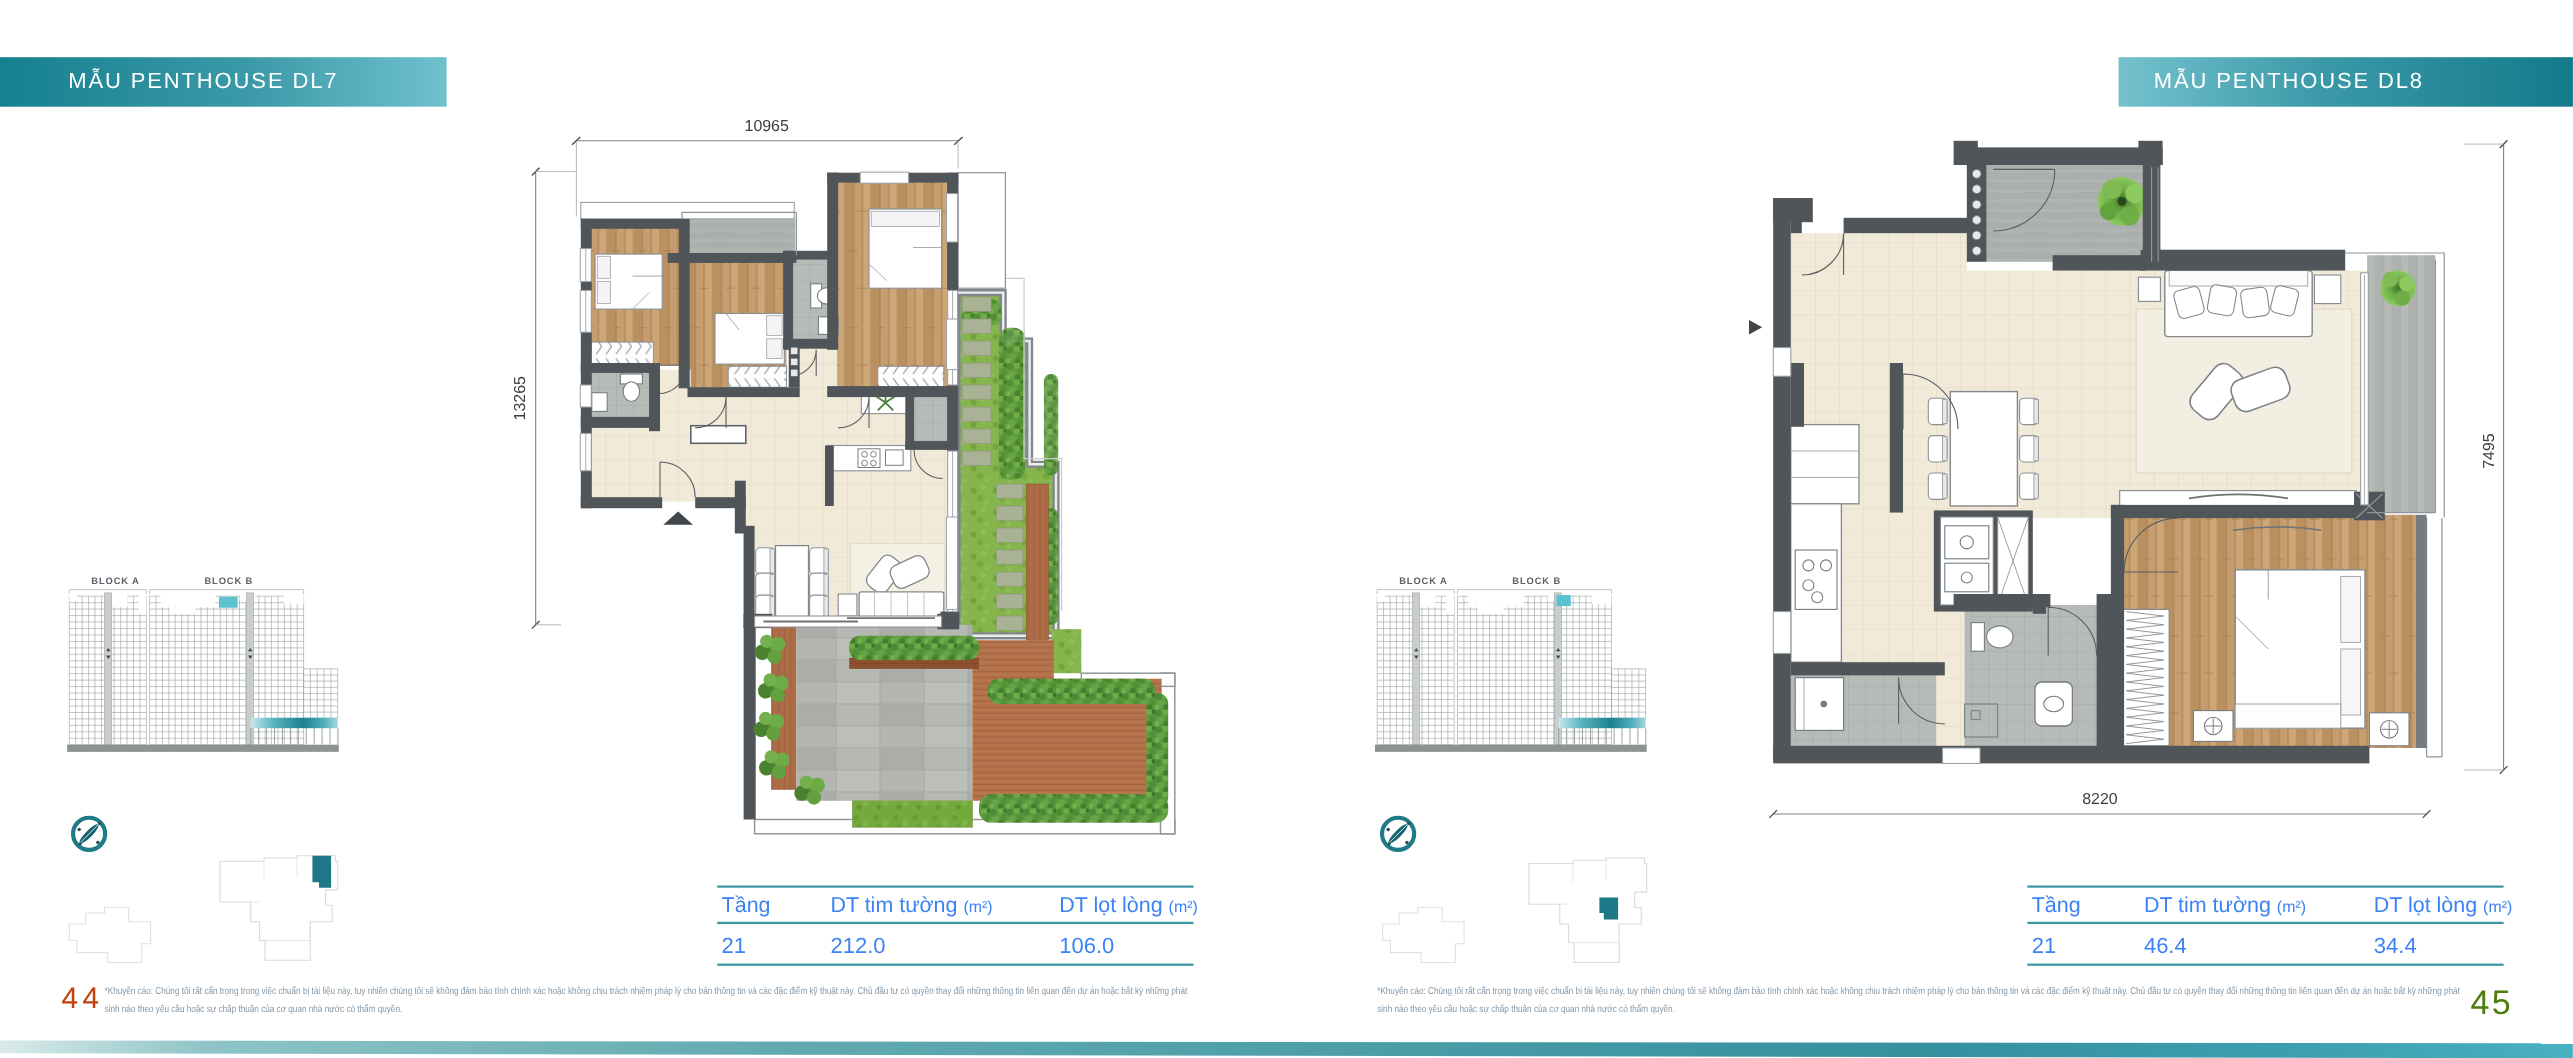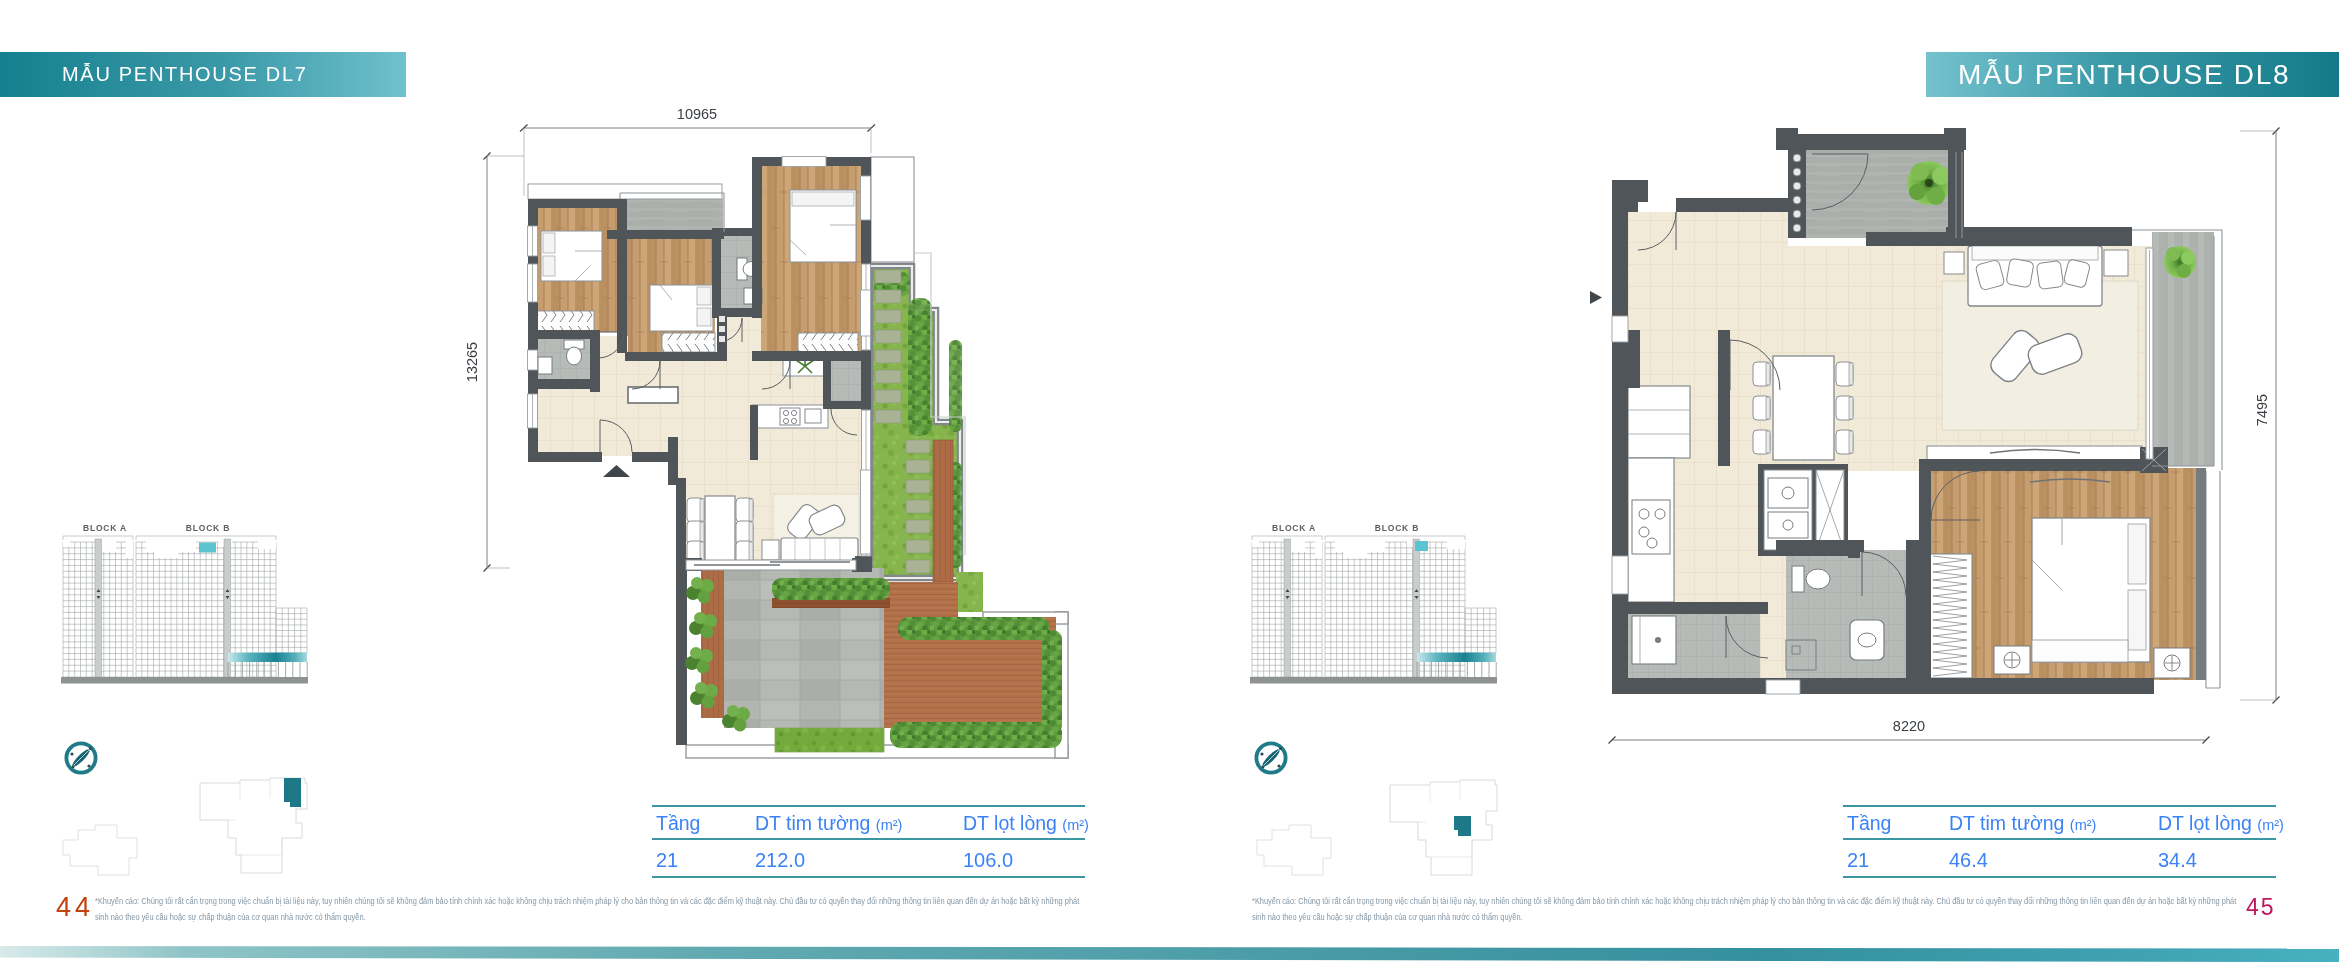--- a/index.html
+++ b/index.html
@@ -6,35 +6,35 @@
 .abs{position:absolute}
 .teal{color:#3b82f6}
 </style></head><body>
 
 <div class="abs" style="left:0;top:52px;width:406px;height:45px;background:linear-gradient(90deg,#15808f,#3b99a7 55%,#6fc1cd);"></div>
 
 <div class="abs" style="left:62px;top:52px;height:45px;display:flex;align-items:center;font-size:20px;letter-spacing:1.7px;color:#fff;white-space:nowrap;">MẪU PENTHOUSE DL7</div>
 
 <div class="abs" style="left:1926px;top:52px;width:413px;height:45px;background:linear-gradient(90deg,#74c2ce,#3b99a7 45%,#137a8a);"></div>
 
-<div class="abs" style="left:1958px;top:52px;height:45px;display:flex;align-items:center;font-size:28px;letter-spacing:1.7px;color:#fff;white-space:nowrap;text-align:right;">MẪU PENTHOUSE DL8</div>
+<div class="abs" style="left:1958px;top:52px;height:45px;display:flex;align-items:center;font-size:20px;letter-spacing:1.7px;color:#fff;white-space:nowrap;text-align:right;">MẪU PENTHOUSE DL8</div>
 <div class="abs" style="left:652px;top:805px;width:433px;height:1.6px;background:#3996a2"></div>
 <div class="abs" style="left:652px;top:838px;width:433px;height:1.6px;background:#3996a2"></div>
 <div class="abs" style="left:652px;top:876px;width:433px;height:1.6px;background:#3996a2"></div>
 <div class="abs teal" style="left:656px;top:812px;width:500px;font-size:19.5px;white-space:nowrap;">Tầng<span style="position:absolute;left:99px">DT tim tường <span style="font-size:14.5px">(m²)</span></span><span style="position:absolute;left:307px">DT lọt lòng <span style="font-size:14.5px">(m²)</span></span></div>
 <div class="abs teal" style="left:656px;top:849px;width:500px;font-size:20px;white-space:nowrap;">21<span style="position:absolute;left:99px">212.0</span><span style="position:absolute;left:307px">106.0</span></div>
 <div class="abs" style="left:1843px;top:805px;width:433px;height:1.6px;background:#3996a2"></div>
 <div class="abs" style="left:1843px;top:838px;width:433px;height:1.6px;background:#3996a2"></div>
 <div class="abs" style="left:1843px;top:876px;width:433px;height:1.6px;background:#3996a2"></div>
 <div class="abs teal" style="left:1847px;top:812px;width:500px;font-size:19.5px;white-space:nowrap;">Tầng<span style="position:absolute;left:102px">DT tim tường <span style="font-size:14.5px">(m²)</span></span><span style="position:absolute;left:311px">DT lọt lòng <span style="font-size:14.5px">(m²)</span></span></div>
 <div class="abs teal" style="left:1847px;top:849px;width:500px;font-size:20px;white-space:nowrap;">21<span style="position:absolute;left:102px">46.4</span><span style="position:absolute;left:311px">34.4</span></div>
 
 <div class="abs" style="left:56px;top:892px;font-size:27px;letter-spacing:4px;color:#c2410c;">44</div>
 
-<div class="abs" style="left:2246px;top:894px;font-size:23px;letter-spacing:2px;color:#be185d;">45</div>
+<div class="abs" style="left:2246px;top:894px;font-size:31px;letter-spacing:2px;color:#4d7c0f;">45</div>
 
 <div class="abs" style="left:95px;top:894px;width:990px;font-size:9px;line-height:15.6px;color:#8497a6;white-space:nowrap;transform-origin:0 0;transform:scaleX(0.825);" id="d1">*Khuyến cáo: Chúng tôi rất cẩn trọng trong việc chuẩn bị tài liệu này, tuy nhiên chúng tôi sẽ không đảm bảo tính chính xác hoặc không chịu trách nhiệm pháp lý cho bản thông tin và các đặc điểm kỹ thuật này. Chủ đầu tư có quyền thay đổi những thông tin liên quan đến dự án hoặc bất kỳ những phát<br>sinh nào theo yêu cầu hoặc sự chấp thuận của cơ quan nhà nước có thẩm quyền.</div>
 
 <div class="abs" style="left:1252px;top:894px;width:990px;font-size:9px;line-height:15.6px;color:#8497a6;white-space:nowrap;transform-origin:0 0;transform:scaleX(0.825);" id="d2">*Khuyến cáo: Chúng tôi rất cẩn trọng trong việc chuẩn bị tài liệu này, tuy nhiên chúng tôi sẽ không đảm bảo tính chính xác hoặc không chịu trách nhiệm pháp lý cho bản thông tin và các đặc điểm kỹ thuật này. Chủ đầu tư có quyền thay đổi những thông tin liên quan đến dự án hoặc bất kỳ những phát<br>sinh nào theo yêu cầu hoặc sự chấp thuận của cơ quan nhà nước có thẩm quyền.</div>
 
 <svg class="abs" style="left:0;top:0" width="2339" height="962" viewBox="0 0 2339 962" pointer-events="none">
 <defs>
       <linearGradient id="foot" x1="0" y1="0" x2="1" y2="0">
 <stop offset="0" stop-color="#d9ebea"></stop>
         <stop offset="0.08" stop-color="#8ec4c7"></stop>

